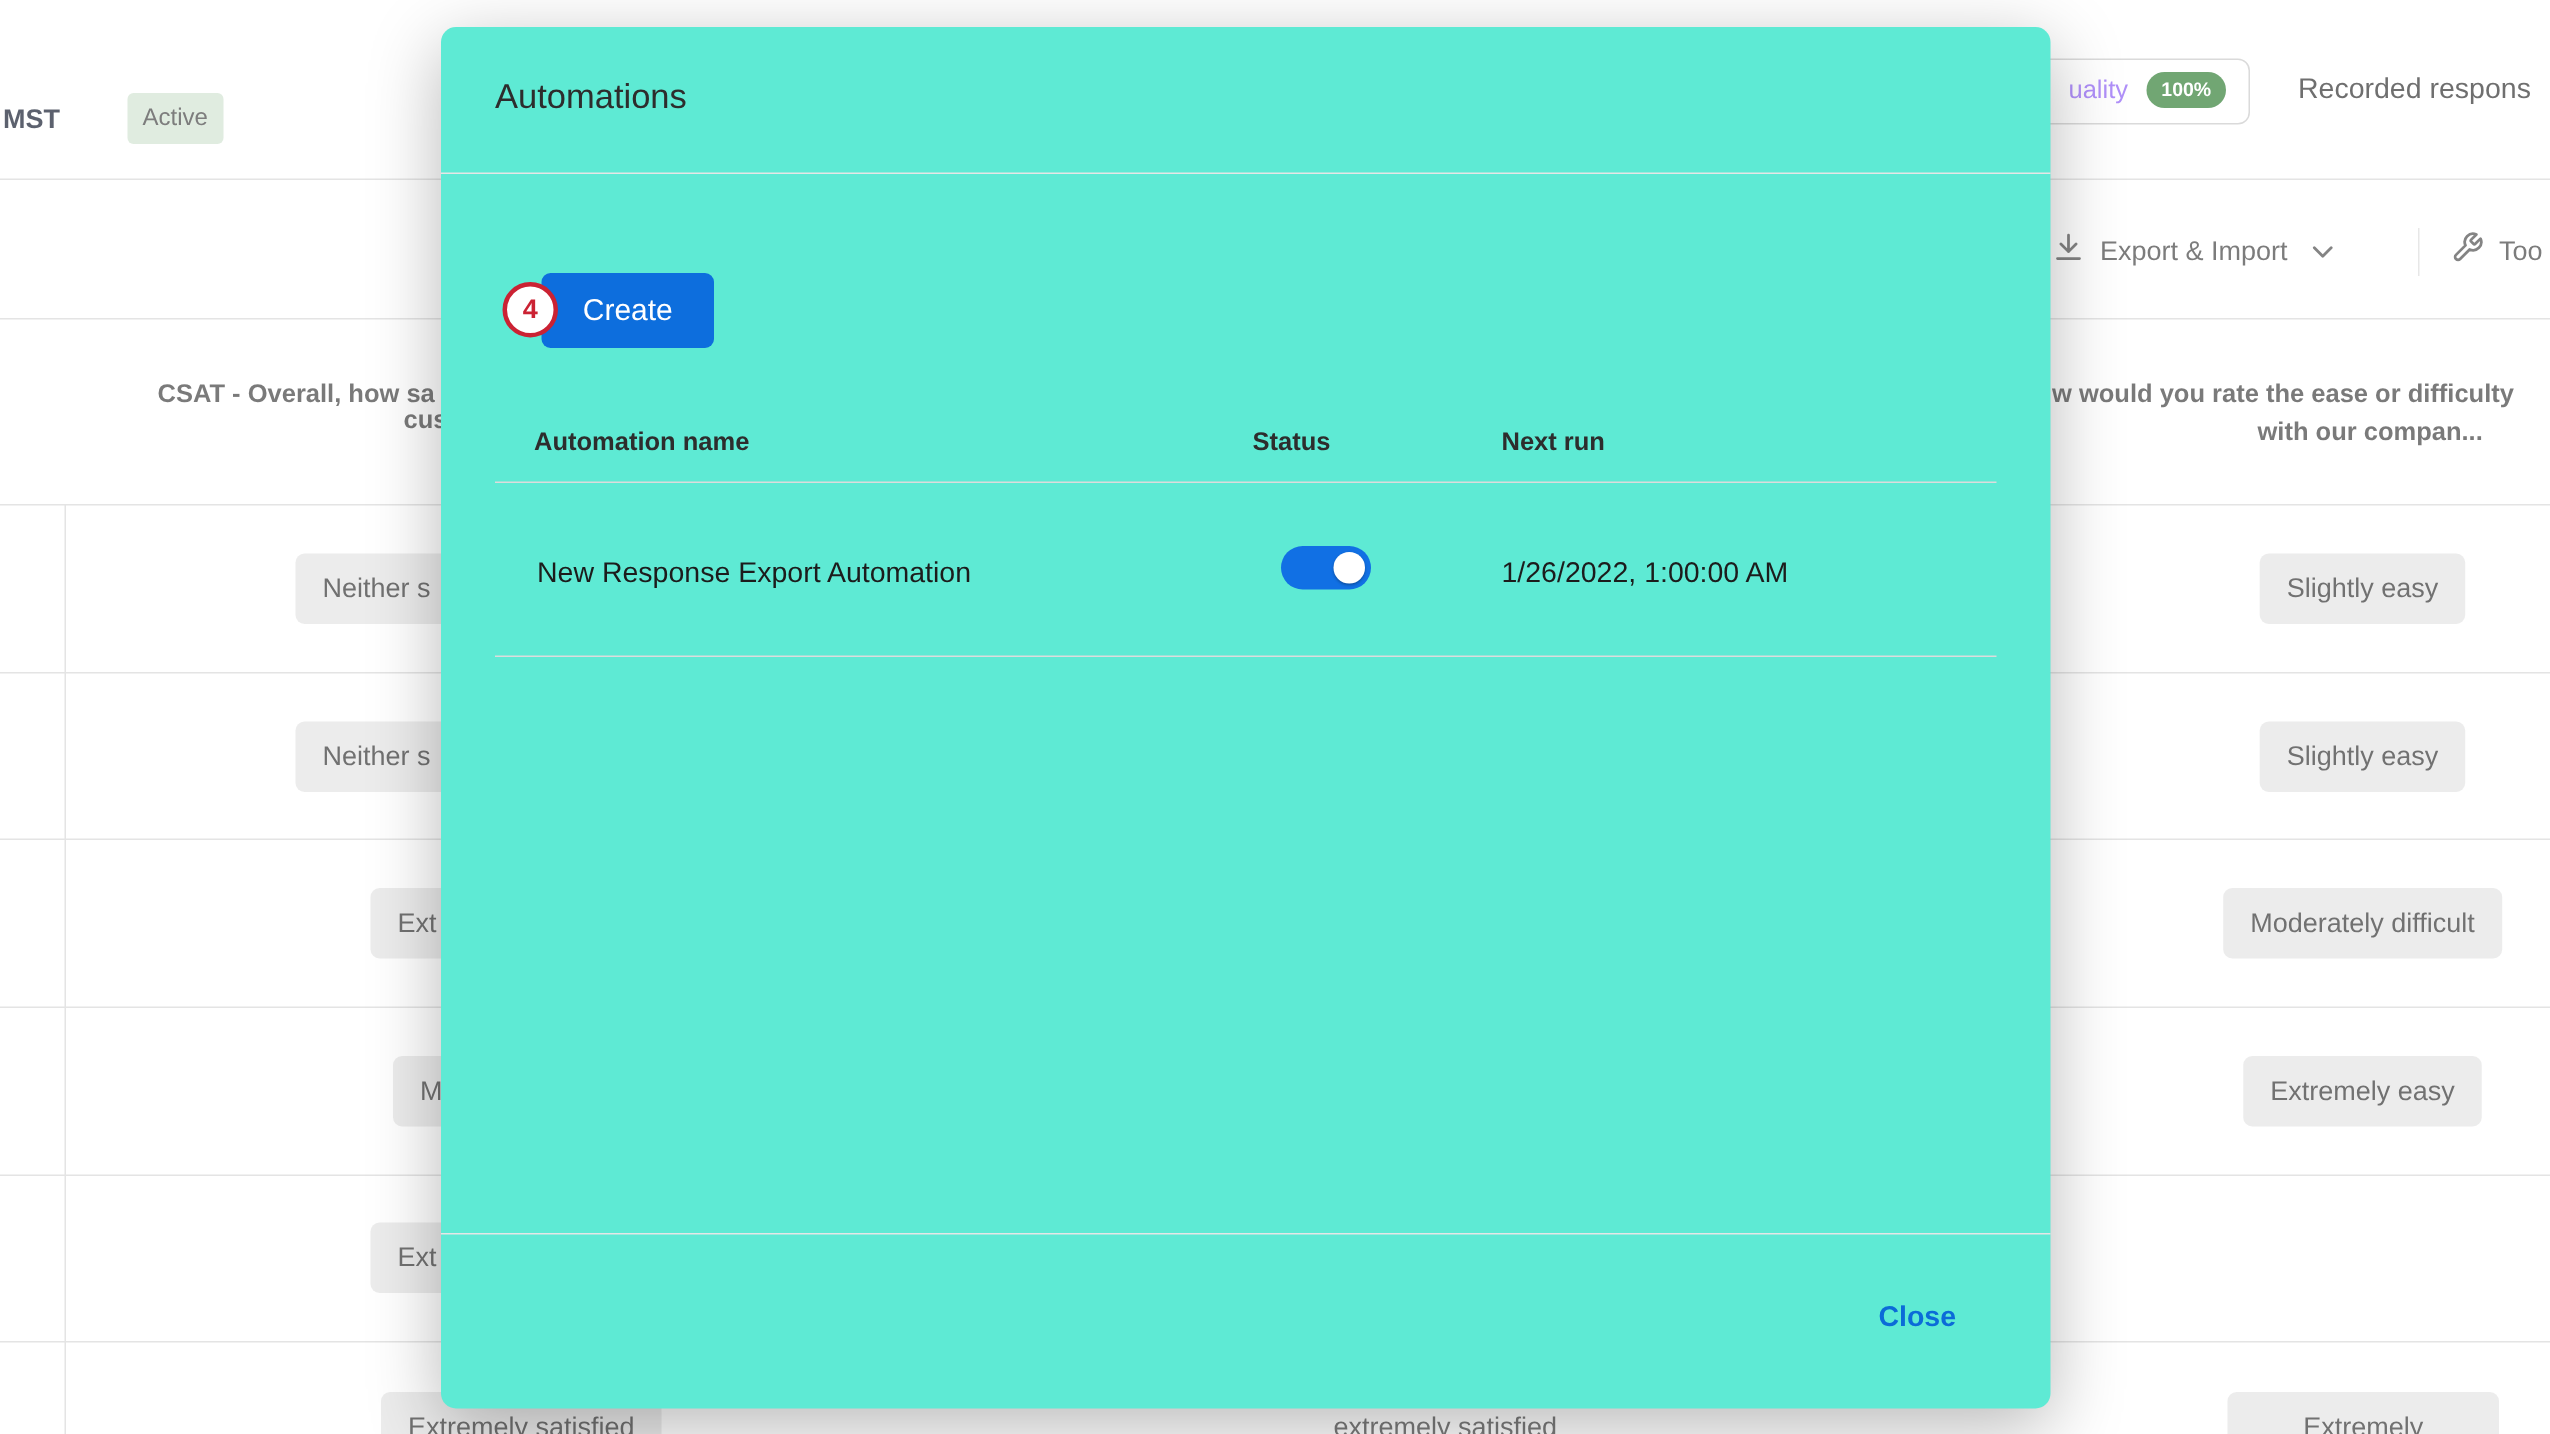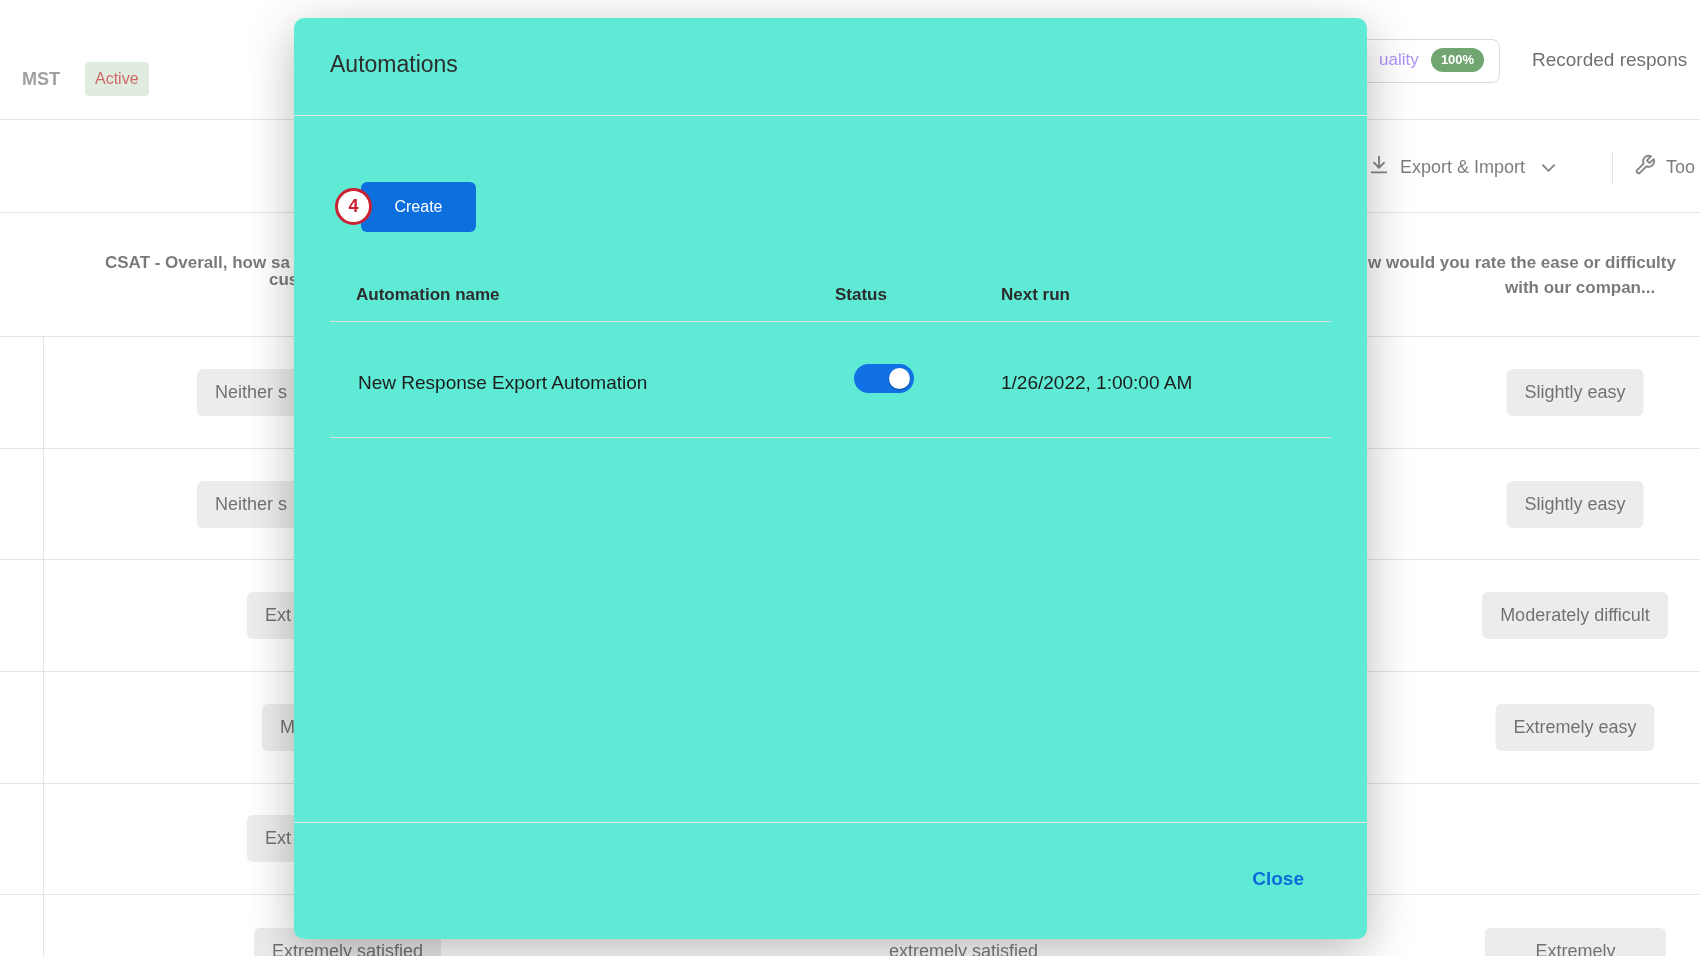--- a/index.html
+++ b/index.html
@@ -2,23 +2,23 @@
 <html><head>
 <meta charset="utf-8">
 <style>
   html,body{margin:0;padding:0;overflow:hidden;background:#fff;}
   body{width:1700px;height:956px;font-family:"Liberation Sans","DejaVu Sans",sans-serif;}
   .page{position:absolute;left:0;top:0;width:1700px;height:956px;background:#fff;}
   .hline{position:absolute;left:0;width:1700px;height:1px;background:#d8d8d8;}
   .vline{position:absolute;width:1px;background:#d8d8d8;}
 
   
-  .mst{position:absolute;left:22px;top:69px;font-size:18px;font-weight:600;color:#737373;}
+  .mst{position:absolute;left:2px;top:69px;font-size:18px;font-weight:600;color:#0f172a;}
   .active-badge{position:absolute;left:85px;top:62px;height:34px;line-height:34px;padding:0 10px;
-    background:#d2e4d2;color:#b91c1c;font-size:16px;border-radius:4px;}
+    background:#d2e4d2;color:#404040;font-size:16px;border-radius:4px;}
   .quality-box{position:absolute;left:1359px;top:39px;width:139px;height:42px;border:1px solid #c9c9c9;border-radius:8px;background:#fff;}
   .quality-label{position:absolute;left:1379px;top:50px;font-size:17px;color:#8b5cf6;}
   .quality-pill{position:absolute;left:1431px;top:48px;width:53px;height:24px;border-radius:12px;background:#2e7d32;
     color:#fff;font-size:13px;font-weight:700;text-align:center;line-height:24px;}
   .recorded{position:absolute;left:1532px;top:49px;font-size:19px;font-weight:500;color:#2c2c2c;white-space:nowrap;}
 
   
   .toolbar-btn{position:absolute;top:148px;height:38px;display:flex;align-items:center;gap:10px;
     font-size:18px;color:#3f3f3f;cursor:pointer;white-space:nowrap;}
   .toolbar-btn svg{flex:0 0 auto;}
@@ -36,21 +36,21 @@
   
   .overlay{position:absolute;left:0;top:0;width:1700px;height:956px;background:rgba(255,255,255,0.32);z-index:5;}
 
   
   .modal{position:absolute;left:294px;top:18px;width:1073px;height:921px;background:#5eead4;border-radius:10px;
     box-shadow:0 12px 48px rgba(0,0,0,0.28);z-index:10;}
   .modal-title{position:absolute;left:36px;top:33px;font-size:23px;font-weight:500;color:#2d2d2d;}
   .modal-hline{position:absolute;left:0;right:0;height:1px;background:#e6e6e6;}
   .inset-line{position:absolute;left:36px;right:36px;height:1px;background:#dcdcdc;}
   .create-btn{position:absolute;left:67px;top:164px;width:115px;height:50px;background:#0d6edd;border:none;
-    border-radius:6px;color:#fff;font-size:16px;font-weight:500;font-family:inherit;cursor:pointer;}
+    border-radius:6px;color:#fff;font-size:20px;font-weight:500;font-family:inherit;cursor:pointer;}
   .step-circle{position:absolute;left:41px;top:170px;width:37px;height:37px;border-radius:50%;background:#fff;
     border:3px solid #cb2233;color:#cb2233;font-size:18px;font-weight:600;display:flex;align-items:center;
     justify-content:center;box-sizing:border-box;z-index:2;}
   .col-h{position:absolute;top:267px;font-size:17px;font-weight:700;color:#2d2d2d;white-space:nowrap;}
   .cell{position:absolute;top:354px;font-size:19px;color:#1c1c1c;white-space:nowrap;}
   .toggle{position:absolute;left:560px;top:346px;width:60px;height:29px;border-radius:15px;background:#1170e4;cursor:pointer;}
   .toggle .knob{position:absolute;right:4px;top:4px;width:21px;height:21px;border-radius:50%;background:#fff;
     box-shadow:0 1px 2px rgba(0,0,0,0.3);}
   .close-link{position:absolute;right:63px;top:850px;font-size:19px;font-weight:600;color:#0b6bd8;cursor:pointer;text-decoration:none;}
 </style>

